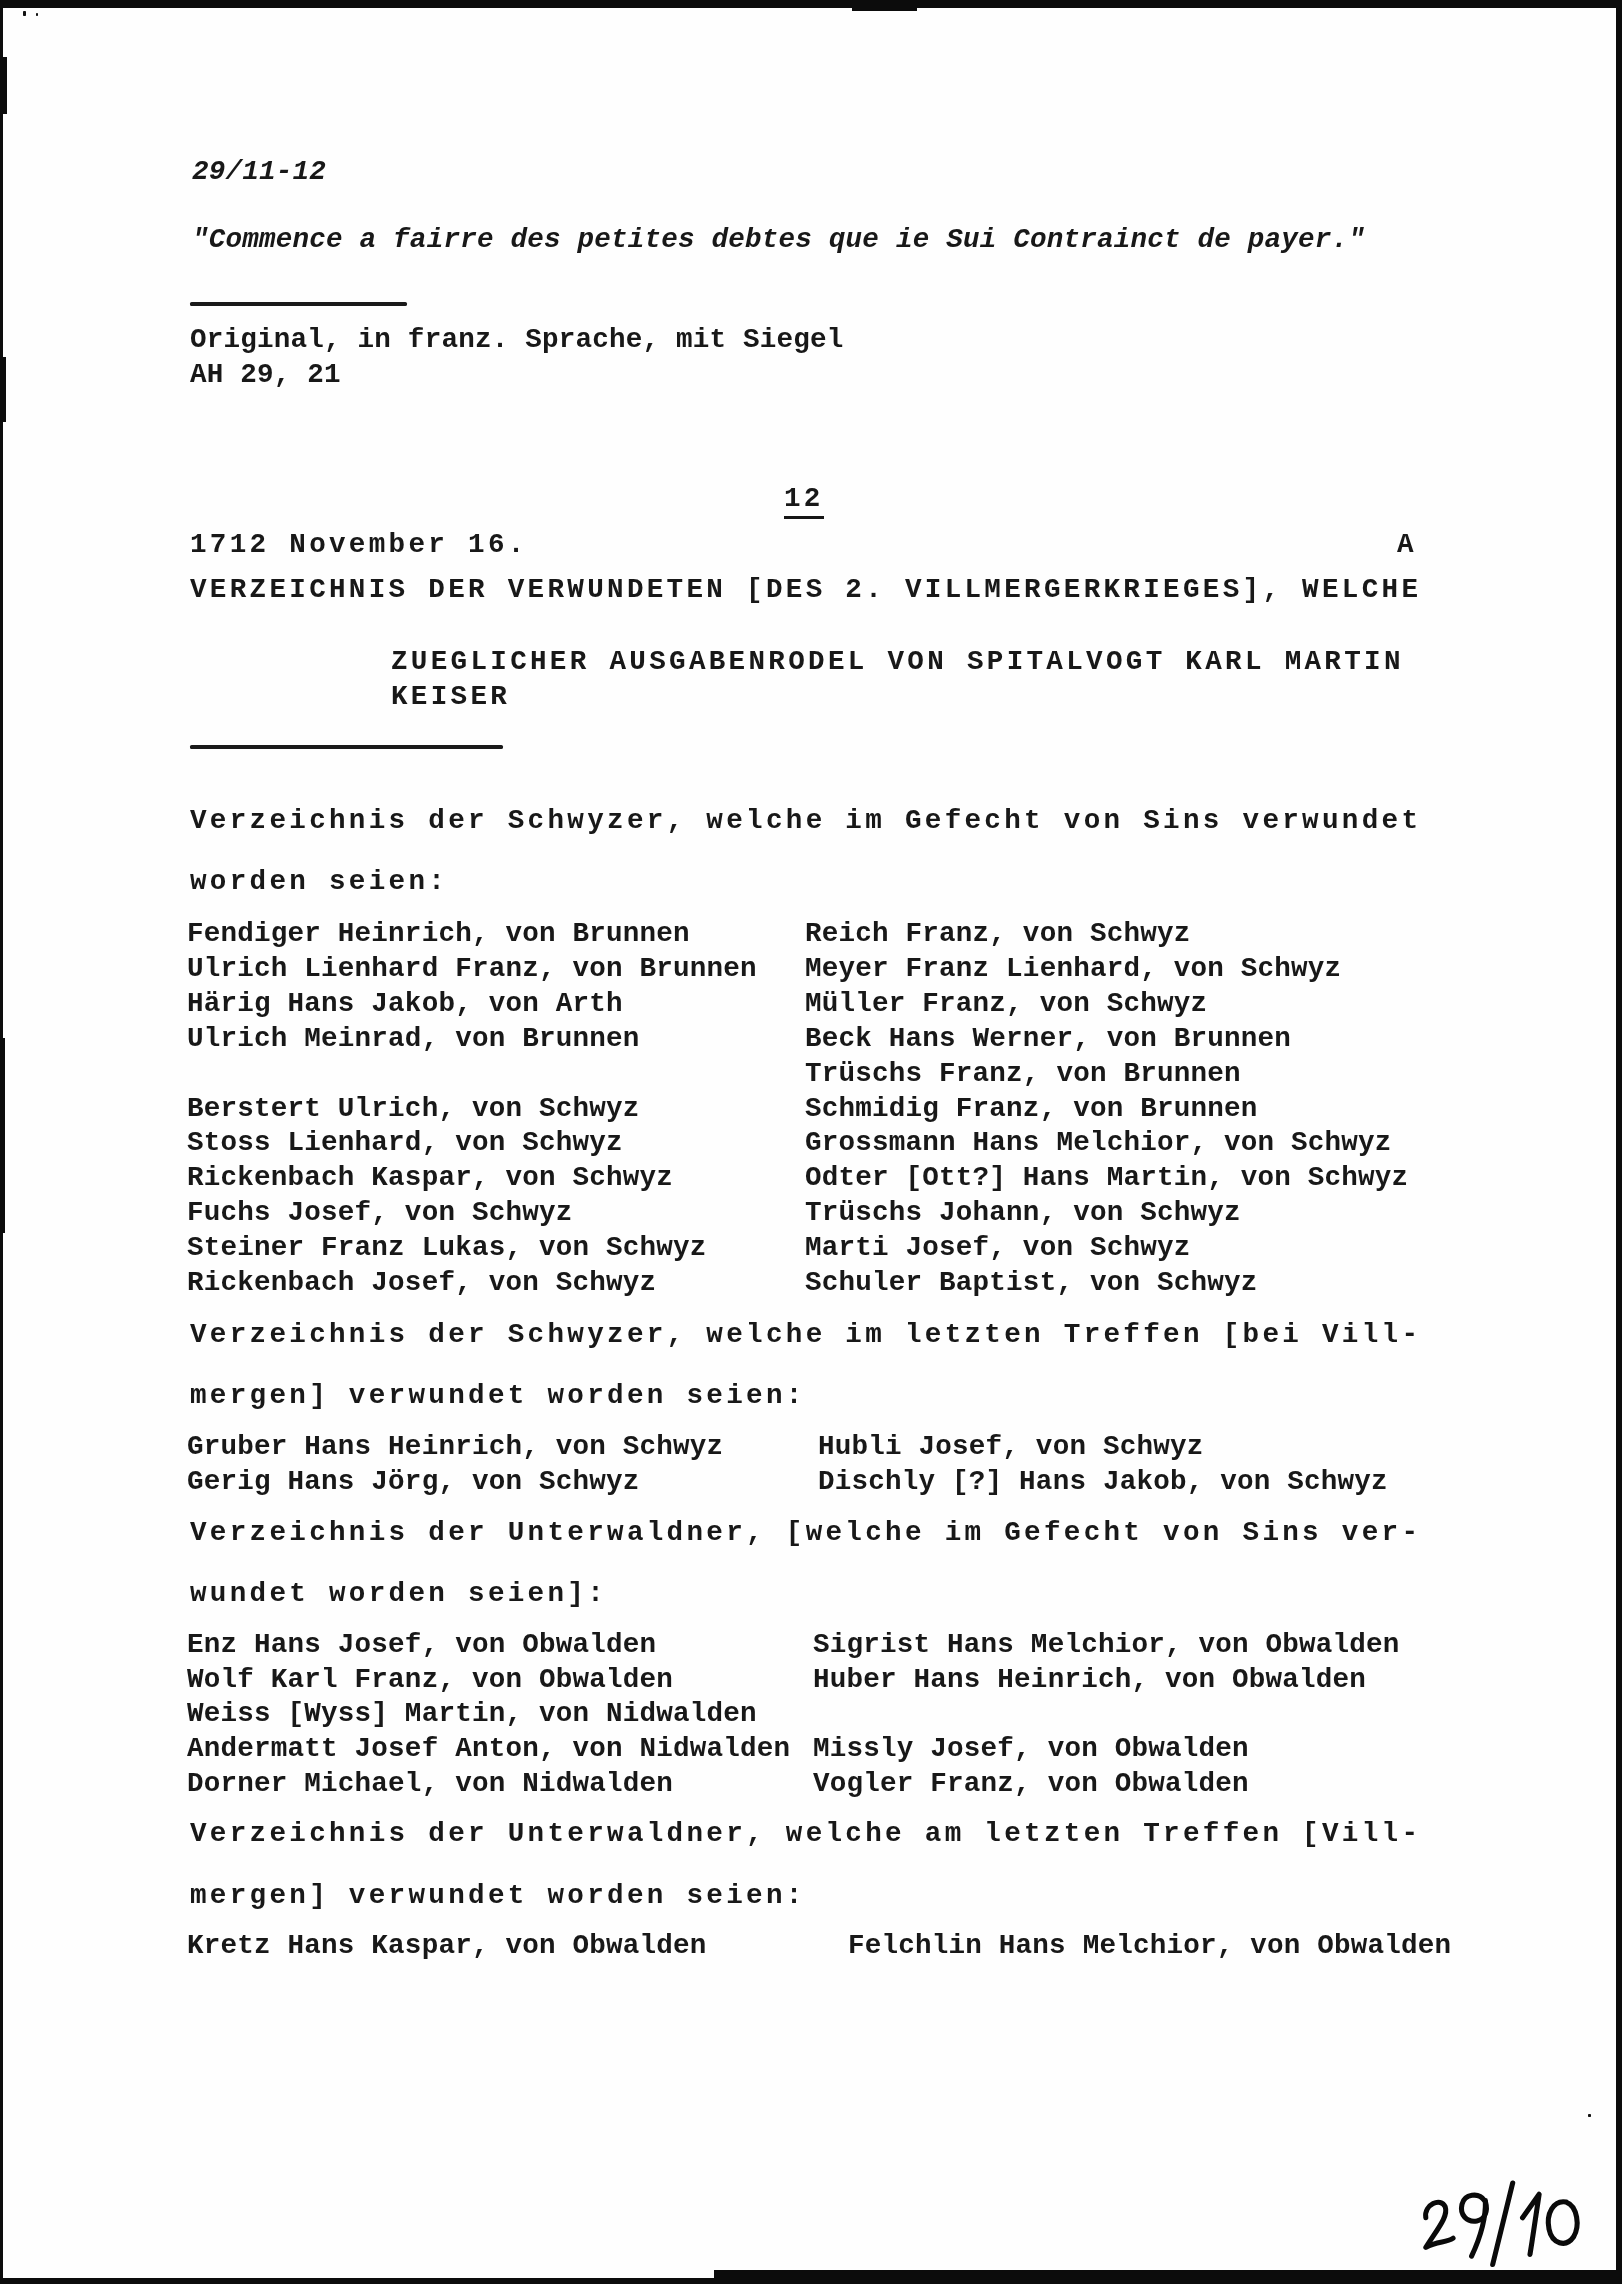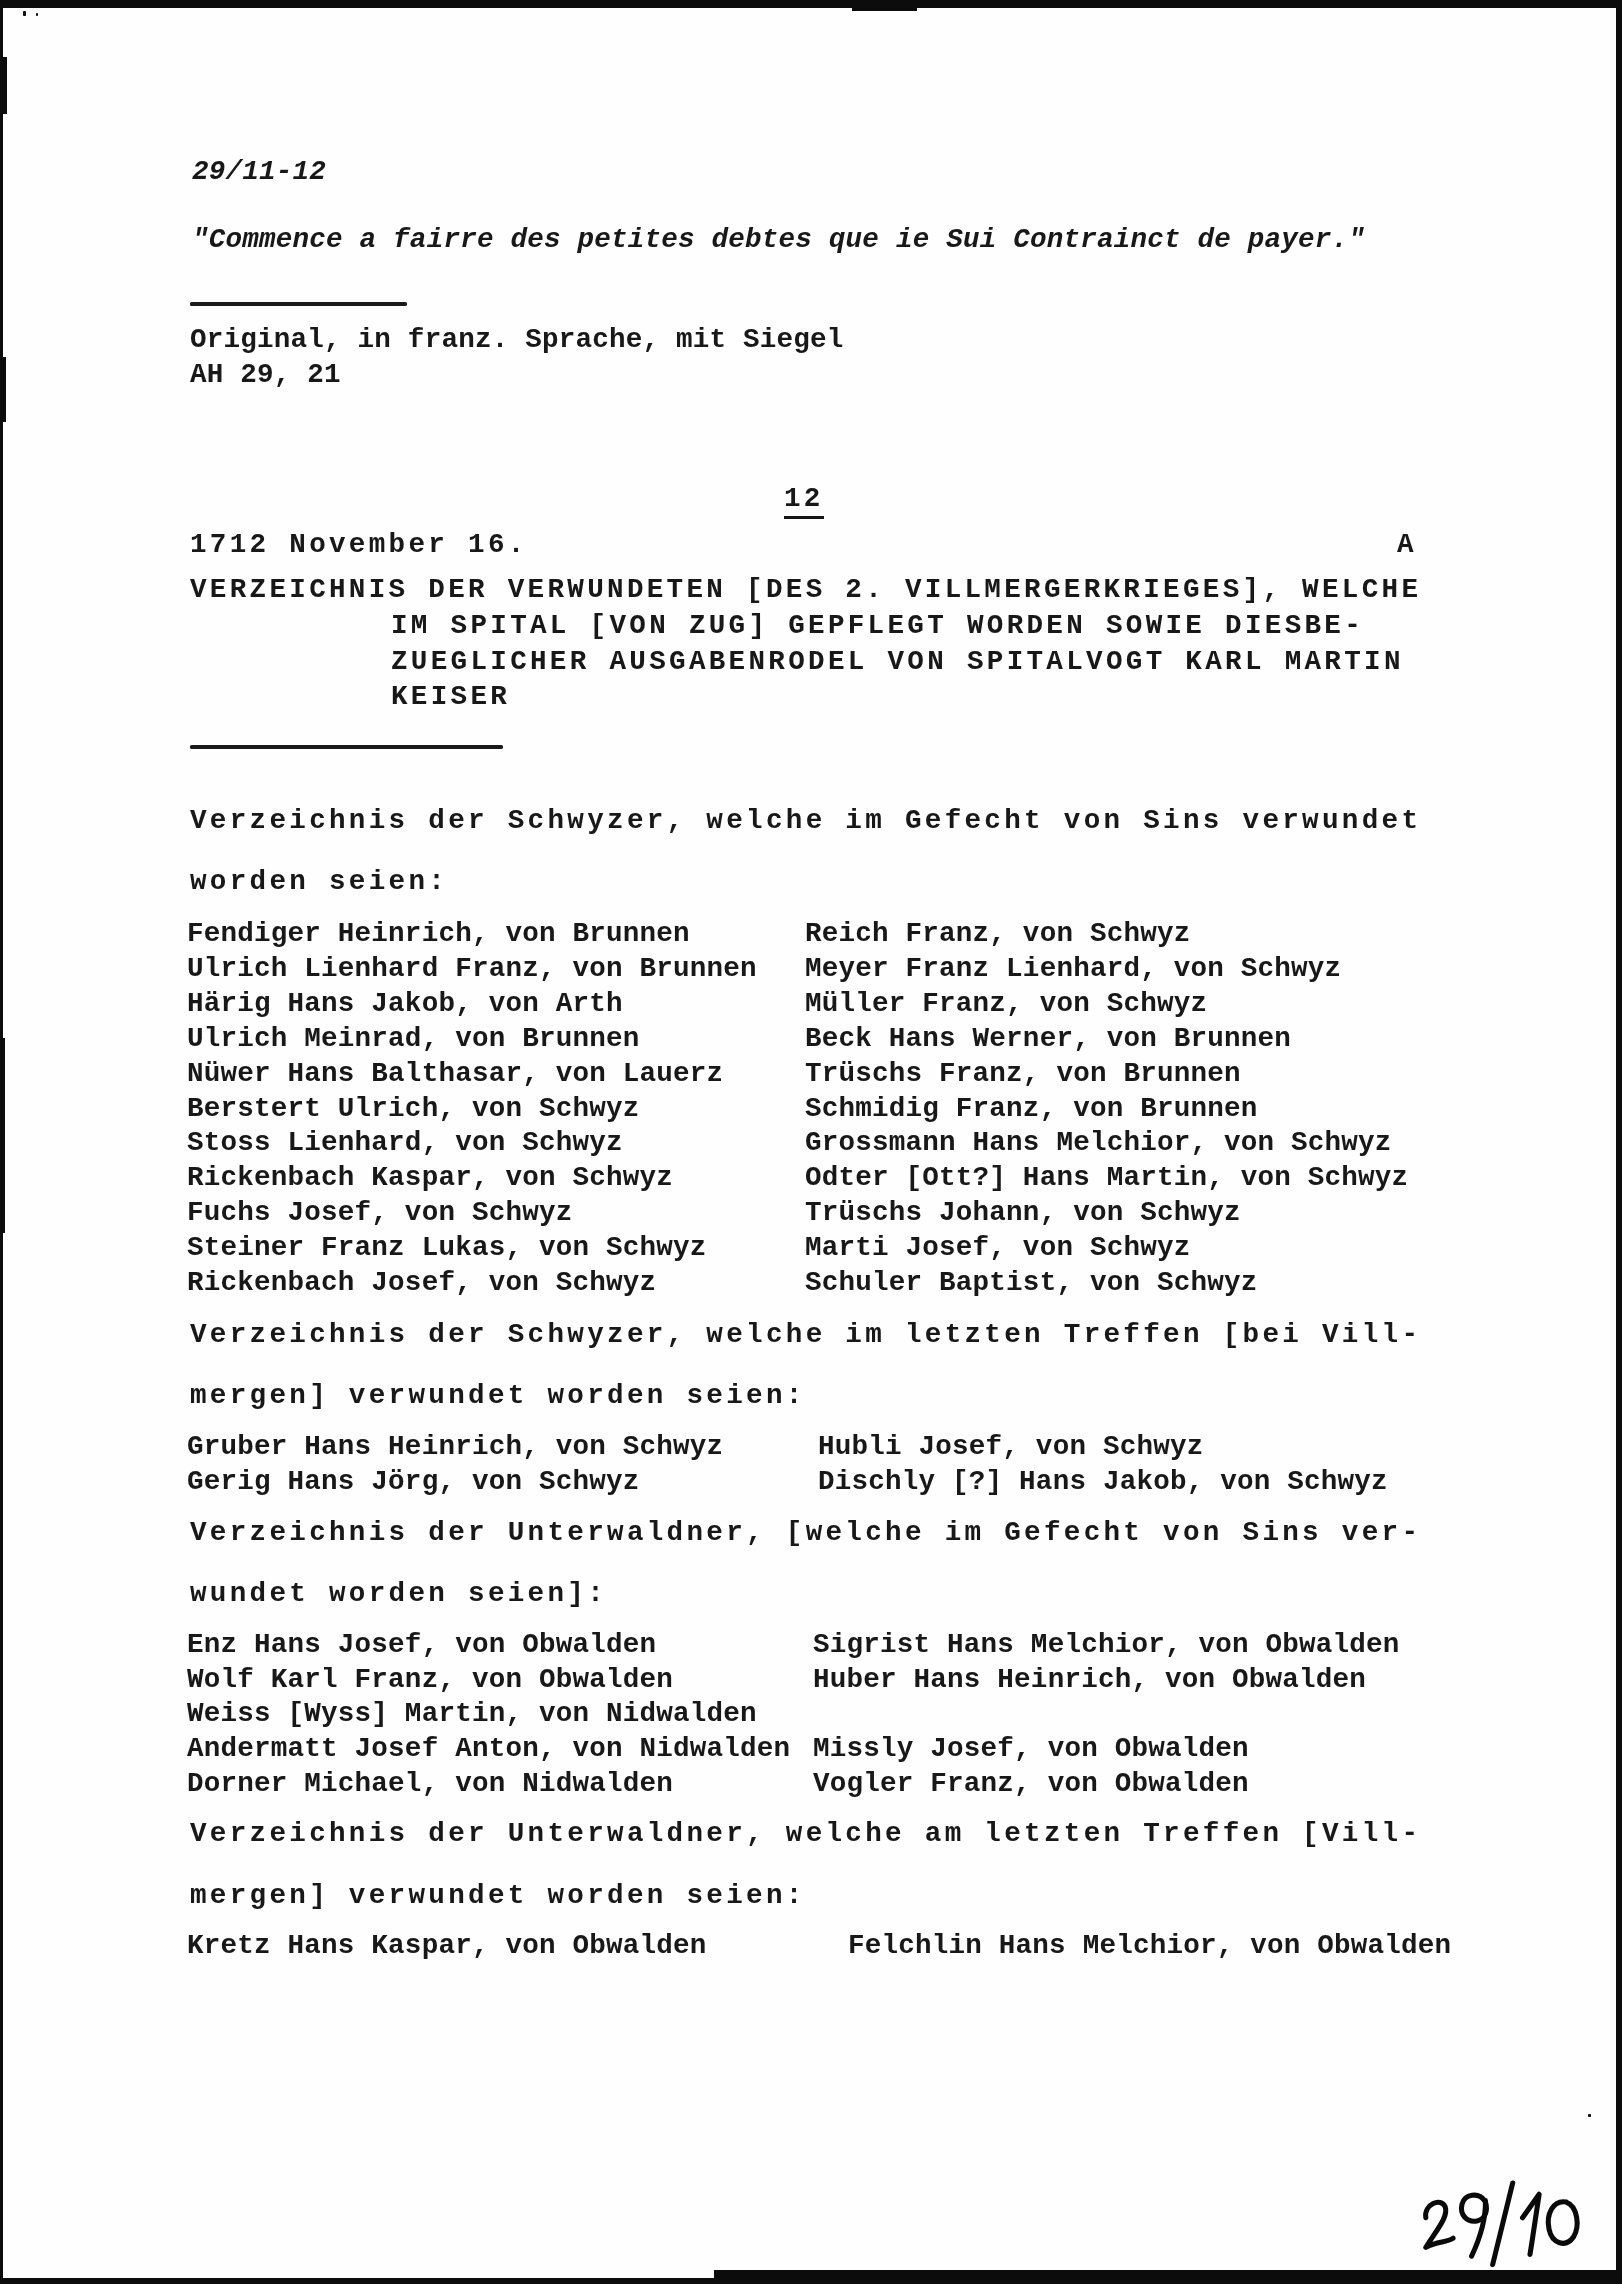--- a/index.html
+++ b/index.html
@@ -38,33 +38,31 @@
   <div class="ln it" style="left:192px;top:224px">"Commence a fairre des petites debtes que ie Sui Contrainct de payer."</div>
   <div class="rule" style="left:190px;top:302px;width:217px"></div>
   <div class="ln" style="left:190px;top:324px">Original, in franz. Sprache, mit Siegel</div>
   <div class="ln" style="left:190px;top:359px">AH 29, 21</div>
 
   <div class="ln wide pagenum" style="left:784px;top:483px">12</div>
   <div class="ln wide" style="left:190px;top:529px">1712 November 16.</div>
   <div class="ln wide" style="left:1397px;top:529px">A</div>
 
   <div class="ln wide" style="left:190px;top:574px">VERZEICHNIS DER VERWUNDETEN [DES 2. VILLMERGERKRIEGES], WELCHE</div>
-  <div class="ln wide" style="left:391px;top:610px">IM SPITAL [VON ZUG] GEPFLEGT WORDEN SOWIE DIESBE-</div>
   <div class="ln wide" style="left:391px;top:646px">ZUEGLICHER AUSGABENRODEL VON SPITALVOGT KARL MARTIN</div>
   <div class="ln wide" style="left:391px;top:681px">KEISER</div>
 
   <div class="rule" style="left:190px;top:745px;width:313px"></div>
 
   <div class="ln wide" style="left:190px;top:805px">Verzeichnis der Schwyzer, welche im Gefecht von Sins verwundet</div>
   <div class="ln wide" style="left:190px;top:866px">worden seien:</div>
   <div class="ln" style="left:187px;top:918px">Fendiger Heinrich, von Brunnen</div>
   <div class="ln" style="left:187px;top:953px">Ulrich Lienhard Franz, von Brunnen</div>
   <div class="ln" style="left:187px;top:988px">Härig Hans Jakob, von Arth</div>
   <div class="ln" style="left:187px;top:1023px">Ulrich Meinrad, von Brunnen</div>
-  <div class="ln" style="left:187px;top:1058px">Nüwer Hans Balthasar, von Lauerz</div>
   <div class="ln" style="left:187px;top:1093px">Berstert Ulrich, von Schwyz</div>
   <div class="ln" style="left:187px;top:1127px">Stoss Lienhard, von Schwyz</div>
   <div class="ln" style="left:187px;top:1162px">Rickenbach Kaspar, von Schwyz</div>
   <div class="ln" style="left:187px;top:1197px">Fuchs Josef, von Schwyz</div>
   <div class="ln" style="left:187px;top:1232px">Steiner Franz Lukas, von Schwyz</div>
   <div class="ln" style="left:187px;top:1267px">Rickenbach Josef, von Schwyz</div>
   <div class="ln" style="left:805px;top:918px">Reich Franz, von Schwyz</div>
   <div class="ln" style="left:805px;top:953px">Meyer Franz Lienhard, von Schwyz</div>
   <div class="ln" style="left:805px;top:988px">Müller Franz, von Schwyz</div>
   <div class="ln" style="left:805px;top:1023px">Beck Hans Werner, von Brunnen</div>

